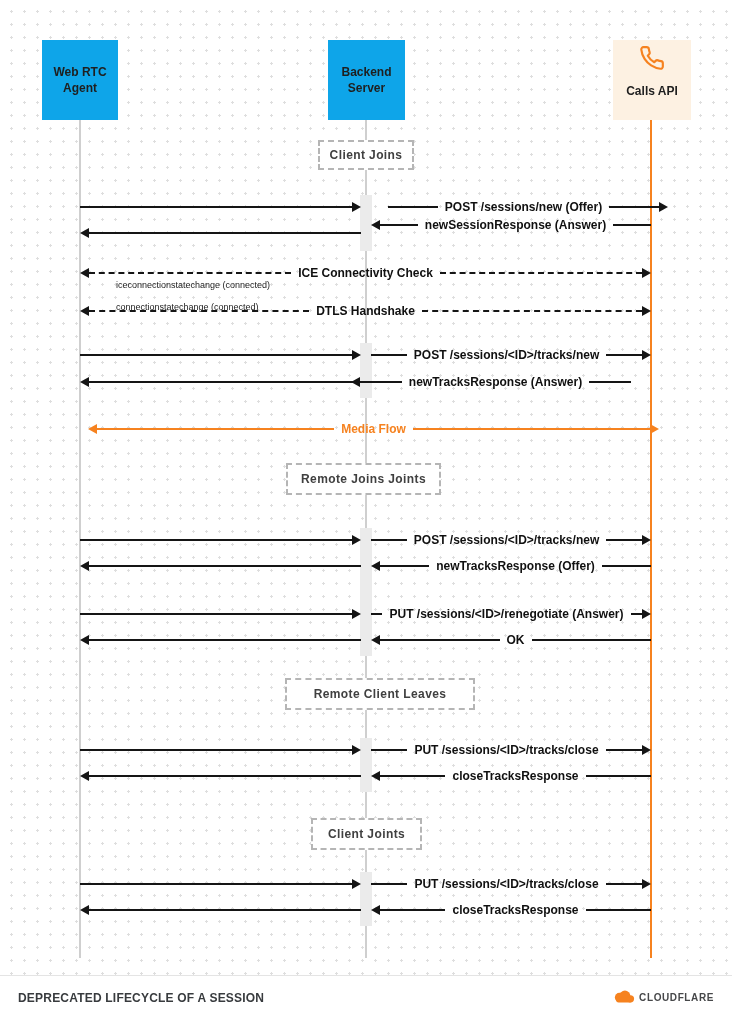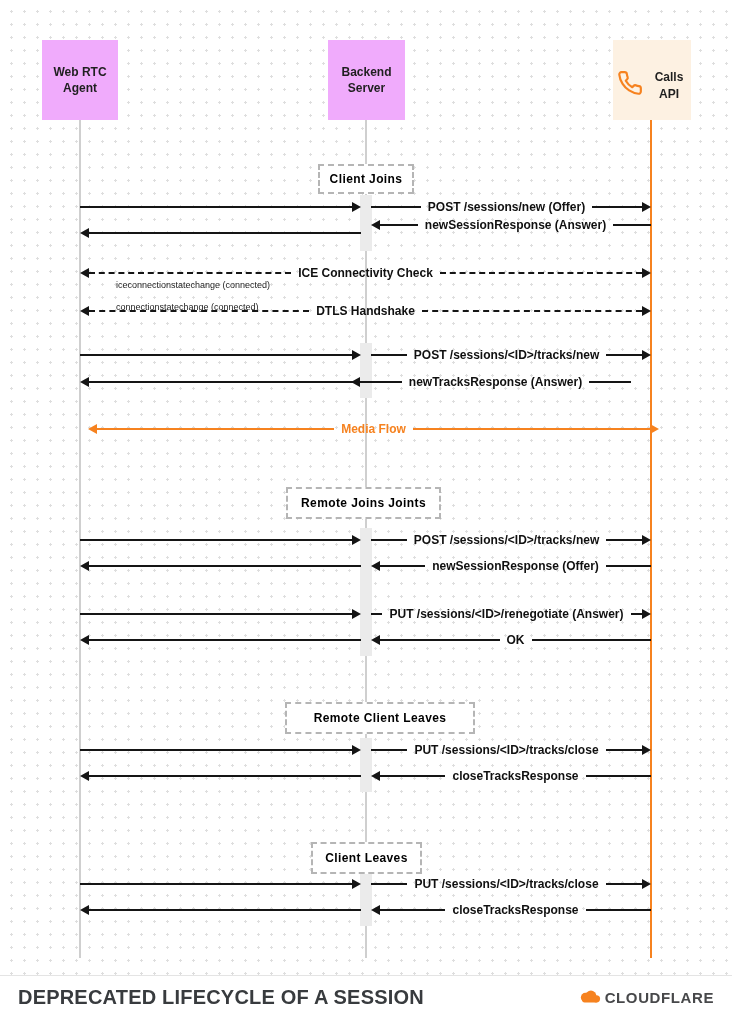--- a/index.html
+++ b/index.html
@@ -10,49 +10,49 @@
 
   .grid { position:absolute; left:0; top:0; right:0; bottom:44px;
           background-image:radial-gradient(circle, #dedede 1.1px, transparent 1.25px);
           background-size:13px 13px; background-position:5px 5px; }
 
   .lifeline { position:absolute; top:120px; height:838px; width:2px; background:#cfcfcf; }
   .lifeline.orange { background:#f6821f; }
 
   .actbar { position:absolute; left:360px; width:12px; background:#ebebeb; }
 
-  .actor { position:absolute; top:40px; height:80px; background:#f0abfc;
+  .actor { position:absolute; top:40px; height:80px; background:#0ea5e9;
            display:flex; align-items:center; justify-content:center; text-align:center;
            font-size:12px; font-weight:bold; color:#1f1f1f; line-height:1.35; padding:0 4px; }
-  .actor.calls { background:#fdf1e2; flex-direction:row; justify-content:flex-start; padding-top:11px; gap:8px; }
-
-  .grp { position:absolute; background:#fff; border:2px dashed #b5b5b5; color:#000000;
+  .actor.calls { background:#fdf1e2; flex-direction:column; justify-content:flex-start; padding-top:5px; gap:8px; }
+
+  .grp { position:absolute; background:#fff; border:2px dashed #b5b5b5; color:#404040;
          font-size:12px; font-weight:bold; letter-spacing:0.4px;
-         display:flex; align-items:center; justify-content:center; white-space:nowrap;margin-top:24px; }
+         display:flex; align-items:center; justify-content:center; white-space:nowrap; }
 
   .msg { position:absolute; height:16px; display:flex; align-items:center; }
   .msg .line { flex:1; border-top:2px solid #151515; }
   .msg .line.dashed { border-top-style:dashed; }
   .msg .lbl { padding:0 7px; font-size:12px; font-weight:bold; color:#101010; white-space:nowrap; }
   .head { flex:none; width:0; height:0; border-top:5px solid transparent; border-bottom:5px solid transparent; }
   .head.r { border-left:9px solid #151515; }
   .head.l { border-right:9px solid #151515; }
   .msg.orange .line { border-top-color:#f6821f; }
   .msg.orange .lbl { color:#f6821f; }
   .msg.orange .head.r { border-left-color:#f6821f; }
   .msg.orange .head.l { border-right-color:#f6821f; }
 
   .note { position:absolute; font-size:9px; color:#222; white-space:nowrap;padding-left:24px; }
 
   .footer { position:absolute; left:0; right:0; bottom:0; height:44px; background:#fff;
             border-top:1px solid #e4e4e4; display:flex; align-items:center;
             justify-content:space-between; padding:0 18px; }
-  .footer-title { font-size:20px; font-weight:bold; color:#383b3e; letter-spacing:0.2px; }
+  .footer-title { font-size:12px; font-weight:bold; color:#383b3e; letter-spacing:0.2px; }
   .logo { display:flex; align-items:center; gap:4px; }
-  .logo-text { font-size:15px; font-weight:bold; color:#47484a; letter-spacing:0.6px; }
+  .logo-text { font-size:10px; font-weight:bold; color:#47484a; letter-spacing:0.6px; }
 </style>
 </head>
 <body>
 
 <div class="canvas">
 
   <div class="grid"></div>
 
   <div class="lifeline" style="left:79px"></div>
   <div class="lifeline" style="left:365px"></div>
@@ -80,21 +80,21 @@
   </div>
 
   <div class="grp" style="left:318px;top:140px;width:96px;height:30px">
     <span>Client Joins</span>
   </div>
 
   <div class="msg" style="left:80px;top:199px;width:281px">
     <span class="line"></span>
     <span class="head r"></span>
   </div>
-  <div class="msg" style="left:371px;top:199px;width:280px">
+  <div class="msg" style="left:388px;top:199px;width:280px">
     <span class="line"></span>
     <span class="lbl">POST /sessions/new (Offer)</span>
     <span class="line"></span>
     <span class="head r"></span>
   </div>
 
   <div class="msg" style="left:371px;top:217px;width:280px">
     <span class="head l"></span>
     <span class="line"></span>
     <span class="lbl">newSessionResponse (Answer)</span>
@@ -164,21 +164,21 @@
   <div class="msg" style="left:371px;top:532px;width:280px">
     <span class="line"></span>
     <span class="lbl">POST /sessions/&lt;ID&gt;/tracks/new</span>
     <span class="line"></span>
     <span class="head r"></span>
   </div>
 
   <div class="msg" style="left:371px;top:558px;width:280px">
     <span class="head l"></span>
     <span class="line"></span>
-    <span class="lbl">newSessionResponse (Offer)</span>
+    <span class="lbl">newTracksResponse (Offer)</span>
     <span class="line"></span>
   </div>
   <div class="msg" style="left:80px;top:558px;width:281px">
     <span class="head l"></span>
     <span class="line"></span>
   </div>
 
   <div class="msg" style="left:80px;top:606px;width:281px">
     <span class="line"></span>
     <span class="head r"></span>
@@ -221,21 +221,21 @@
     <span class="line"></span>
     <span class="lbl">closeTracksResponse</span>
     <span class="line"></span>
   </div>
   <div class="msg" style="left:80px;top:768px;width:281px">
     <span class="head l"></span>
     <span class="line"></span>
   </div>
 
   <div class="grp" style="left:311px;top:818px;width:111px;height:32px">
-    <span>Client Leaves</span>
+    <span>Client Joints</span>
   </div>
 
   <div class="msg" style="left:80px;top:876px;width:281px">
     <span class="line"></span>
     <span class="head r"></span>
   </div>
   <div class="msg" style="left:371px;top:876px;width:280px">
     <span class="line"></span>
     <span class="lbl">PUT /sessions/&lt;ID&gt;/tracks/close</span>
     <span class="line"></span>

